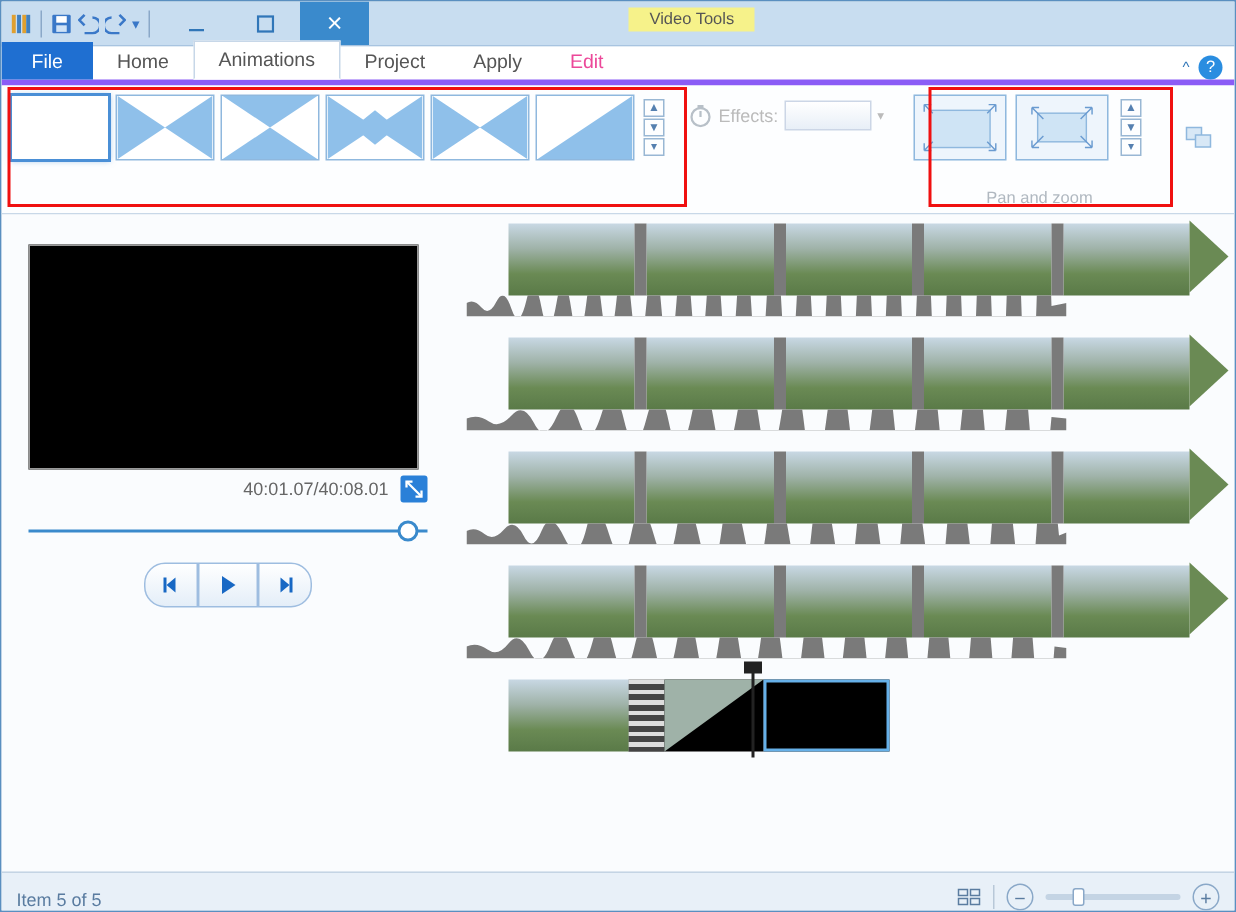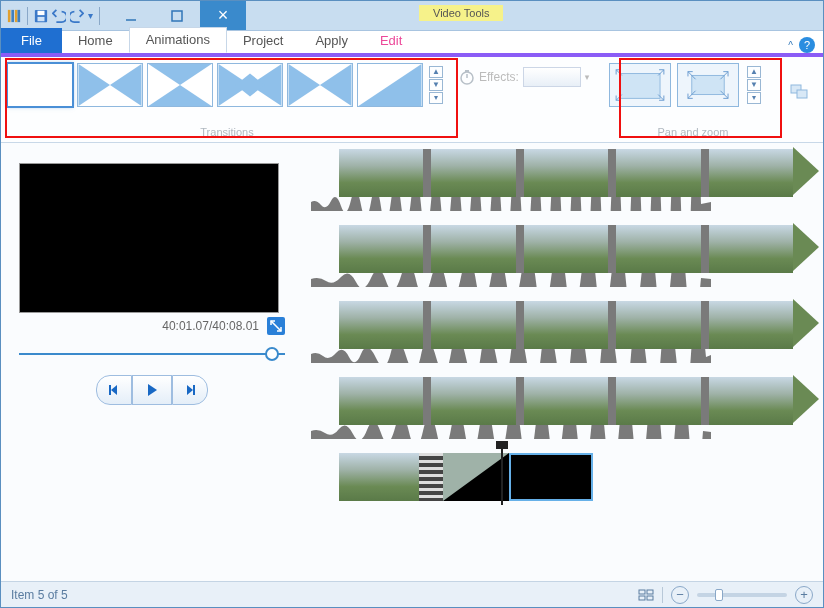--- a/index.html
+++ b/index.html
@@ -62,21 +62,21 @@
 .arrow-in { position:absolute; left:0; top:0; width:0; height:0; border-top:24px solid transparent; border-bottom:24px solid transparent; border-left:26px solid #fafcfe;}
 .arrow-out { position:absolute; right:-26px; top:0; width:0; height:0; border-top:24px solid transparent; border-bottom:24px solid transparent; border-left:26px solid #6a8a54;}
 .track.small .clip-strip { width:280px; right:auto;}
 .track.small .clip-black { background:#000; border:2px solid #66b0e8; flex:0 0 84px; position:relative;}
 .track.small .film-hold { flex:0 0 24px; background:#444; background-image:repeating-linear-gradient(#ddd 0 3px,#444 3px 7px); border-left:0;}
 .track.small .tri { flex:0 0 66px; background:#000; position:relative; border-left:0;}
 .tri::before { content:""; position:absolute; left:0; top:0; border-top:48px solid #9fb2a8; border-right:66px solid transparent;}
 .playhead { position:absolute; left:190px; top:-6px; width:2px; height:60px; background:#222; z-index:3;}
 .playhead::before { content:""; position:absolute; left:-5px; top:-4px; width:12px; height:8px; background:#222;}
 
-.statusbar { position:absolute; left:0; right:0; bottom:0; height:26px; background:#e8f0f8; border-top:1px solid #c4d4e4; display:flex; align-items:center; font-size:12px; color:#5a7ca0; padding:0 10px;}
+.statusbar { position:absolute; left:0; right:0; bottom:0; height:26px; background:#e8f0f8; border-top:1px solid #c4d4e4; display:flex; align-items:flex-end; font-size:12px; color:#5a7ca0; padding:0 10px;}
 .status-right { margin-left:auto; display:flex; align-items:center; gap:8px;}
 .zoom-track { width:90px; height:4px; background:#c4d4e4; border-radius:2px; position:relative;}
 .zoom-thumb { position:absolute; left:18px; top:-4px; width:8px; height:12px; background:#fff; border:1px solid #8aa8c8; border-radius:2px;}
 .round-btn { width:18px; height:18px; border:1px solid #8aa8c8; border-radius:50%; display:flex; align-items:center; justify-content:center; font-size:13px; color:#5a7ca0;}
 </style>
 </head>
 <body>
 
 <div class="titlebar">
   <div class="qat">
@@ -156,21 +156,20 @@
           </svg></div>
       <div class="trans-thumb"><svg width="100%" height="100%" viewBox="0 0 66 44">
             <polygon points="0,44 66,0 66,44" fill="#8fc0ea"></polygon>
           </svg></div>
       <div class="gallery-ctrl">
           <div>▲</div>
           <div>▼</div>
           <div>▾</div>
         </div>
     </div>
-    <div class="group-label">Transitions</div>
   </div>
   <div class="ribbon-group" style="width:150px;">
     <div class="duration-row">
       <svg width="16" height="16" viewBox="0 0 16 16">
           <circle cx="8" cy="9" r="6" fill="none" stroke="#b8c0c8" stroke-width="1.5"></circle>
           <line x1="8" y1="9" x2="8" y2="5" stroke="#b8c0c8" stroke-width="1.5"></line>
           <rect x="6" y="1" width="4" height="2" fill="#b8c0c8"></rect>
         </svg>
       <span>Effects:</span>
       <div class="duration-field"></div>

